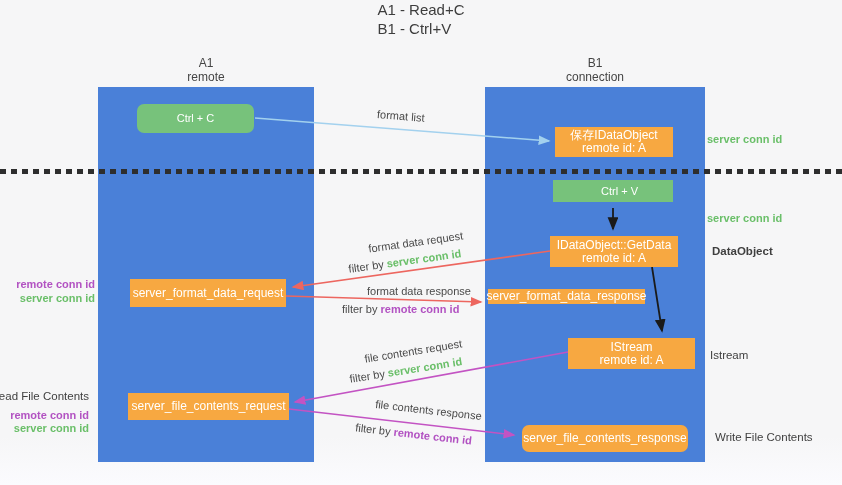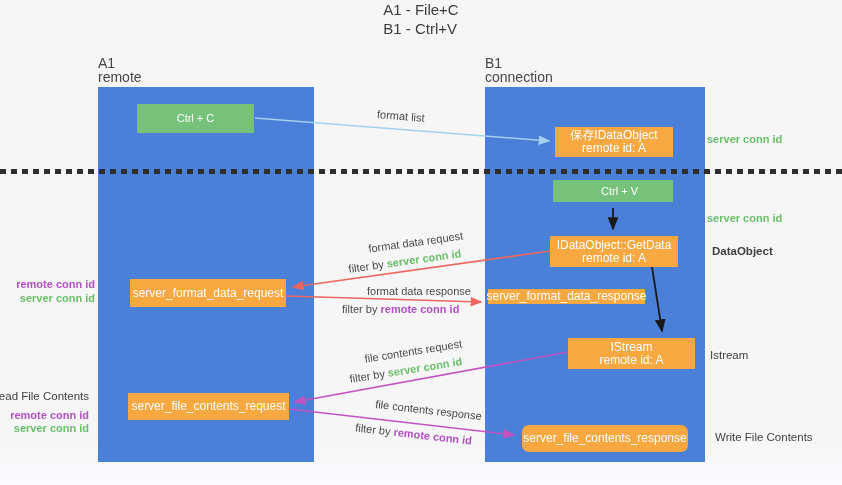--- a/index.html
+++ b/index.html
@@ -8,39 +8,39 @@
     position:relative; width:842px; height:485px; overflow:hidden;
     background:linear-gradient(#f6f6f7 0%, #f6f6f7 90%, #fbfbfe 100%);
   }
   .abs { position:absolute; }
 
   
   .title-wrap { left:0; right:0; top:9; text-align:center; }
   .title-inner { display:inline-block; text-align:left; font-size:15px; line-height:19px; color:#3d3d3d; }
 
   
-  .col-head { font-size:14px; line-height:14px; color:#454545; text-align:left; }
+  .col-head { font-size:12px; line-height:14px; color:#454545; text-align:center; }
   .head-a1 { left:98px; top:56px; width:216px; }
   .head-b1 { left:485px; top:56px; width:220px; }
 
   
   .col { top:87px; height:375px; background:#4a80d8; }
   .col-a1 { left:98px; width:216px; }
   .col-b1 { left:485px; width:220px; }
 
   
   .dotline { left:0; top:169px; width:842px; height:5px;
     background:repeating-linear-gradient(90deg,#2e2e2e 0 6px,transparent 6px 11px); }
 
   
   .node { position:absolute; display:flex; flex-direction:column; align-items:center;
     justify-content:center; color:#fff; text-align:center; font-size:12px; line-height:13px; }
   .green { background:#77c27b; }
   .orange { background:#f7a841; }
-  .n-ctrlc { left:137px; top:104px; width:117px; height:29px; font-size:11px; }
+  .n-ctrlc { left:137px; top:104px; width:117px; height:29px; font-size:11px;border-radius:7px; }
   .n-saveido { left:555px; top:127px; width:118px; height:30px; }
   .n-ctrlv { left:553px; top:180px; width:120px; height:22px; font-size:11px;padding-left:13px; }
   .n-getdata { left:550px; top:236px; width:128px; height:31px; }
   .n-fmtreq { left:130px; top:279px; width:156px; height:28px; }
   .n-fmtresp { left:488px; top:289px; width:157px; height:15px; }
   .n-istream { left:568px; top:338px; width:127px; height:31px; }
   .n-filereq { left:128px; top:393px; width:161px; height:27px; }
   .n-fileresp { left:522px; top:425px; width:166px; height:27px;border-radius:7px; }
 
   
@@ -72,21 +72,21 @@
 
   svg.overlay { position:absolute; left:0; top:0; pointer-events:none; }
 </style>
 </head>
 <body>
 
 <div class="canvas">
 
   <div class="abs title-wrap">
     <div class="title-inner">
-      <div>A1 - File+C</div>
+      <div>A1 - Read+C</div>
       <div>B1 - Ctrl+V</div>
     </div>
   </div>
 
   <div class="abs col-head head-a1">
     <div>A1</div>
     <div>remote</div>
   </div>
   <div class="abs col-head head-b1">
     <div>B1</div>

